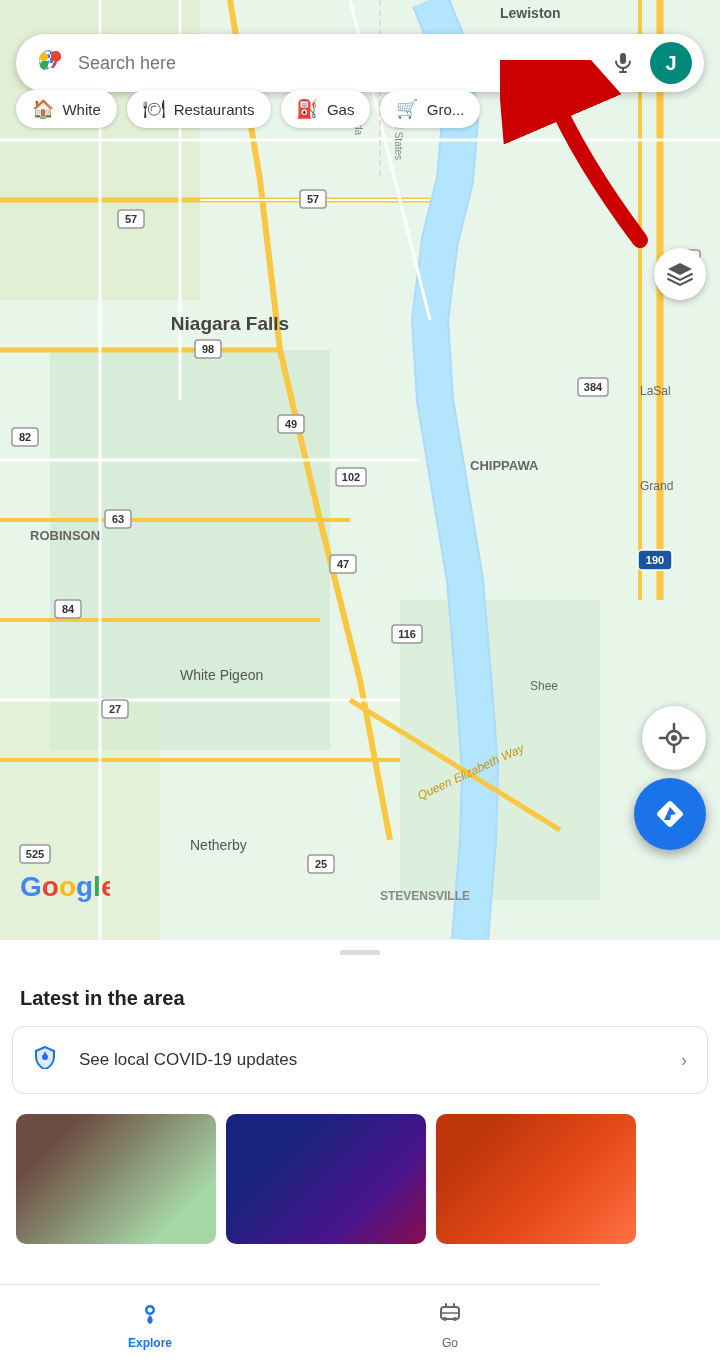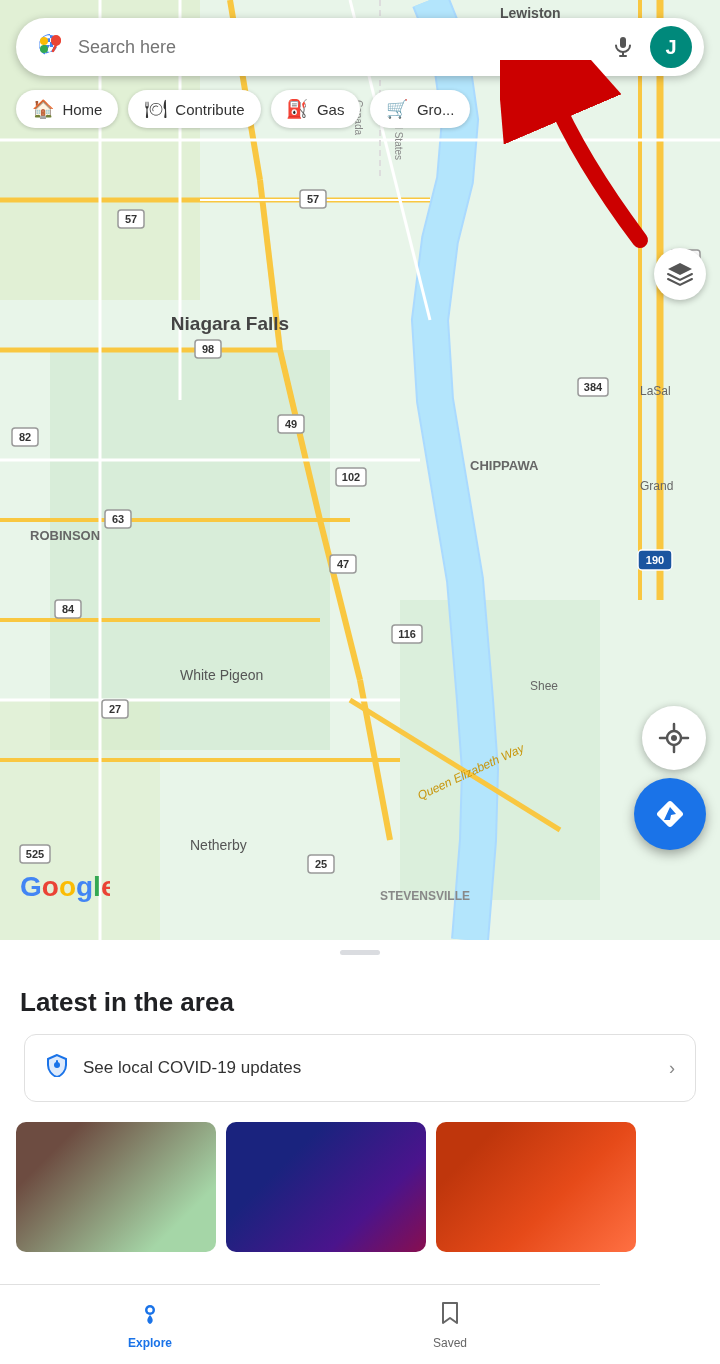--- a/index.html
+++ b/index.html
@@ -18,21 +18,21 @@
     
     .map-bg {
       position: absolute;
       top: 0; left: 0;
       width: 100%; height: 100%;
     }
 
     
     .search-bar {
       position: absolute;
-      top: 18px; left: 16px;
+      top: 34px; left: 16px;
       right: 16px;
       height: 58px;
       background: #fff;
       border-radius: 30px;
       display: flex;
       align-items: center;
       padding: 0 12px 0 16px;
       box-shadow: 0 2px 8px rgba(0,0,0,0.25);
       z-index: 10;
     }
@@ -175,35 +175,35 @@
 
     .sheet-handle {
       width: 40px;
       height: 5px;
       background: #dadce0;
       border-radius: 3px;
       margin: 0 auto 16px;
     }
 
     .latest-title {
-      font-size: 26px;
+      font-size: 20px;
       font-weight: 700;
       color: #202124;
       padding: 0 20px;
       margin-bottom: 16px;
     }
 
     .covid-card {
-      margin: 0 24px 20px;
+      margin: 0 12px 20px;
       border: 1.5px solid #e0e0e0;
       border-radius: 12px;
       padding: 18px 20px;
       display: flex;
       align-items: center;
-      gap: 14px;
+      gap: 22px;
       cursor: pointer;
     }
 
     .covid-shield-icon {
       font-size: 22px;
       color: #1a73e8;
       flex-shrink: 0;
     }
 
     .covid-text {
@@ -430,25 +430,25 @@
         <line x1="9" y1="21" x2="15" y2="21" stroke="#555" stroke-width="2" stroke-linecap="round"></line>
       </svg>
     </div>
 
     <div class="profile-avatar">J</div>
   </div>
 
   <div class="category-pills">
     <div class="pill">
       <span class="pill-icon">🏠</span>
-      <span>Home</span>
+      <span>White</span>
     </div>
     <div class="pill">
       <span class="pill-icon">🍽</span>
-      <span>Contribute</span>
+      <span>Restaurants</span>
     </div>
     <div class="pill">
       <span class="pill-icon">⛽</span>
       <span>Gas</span>
     </div>
     <div class="pill">
       <span class="pill-icon">🛒</span>
       <span>Gro...</span>
     </div>
   </div>
@@ -526,25 +526,30 @@
     <span class="nav-icon">
       <svg width="26" height="26" viewBox="0 0 26 26" fill="none" xmlns="http://www.w3.org/2000/svg">
         <circle cx="13" cy="11" r="5" fill="#1a73e8"></circle>
         <path d="M13 16 C13 16 7 22 13 25 C19 22 13 16 13 16Z" fill="#1a73e8"></path>
         <circle cx="13" cy="11" r="2.5" fill="white"></circle>
       </svg>
     </span>
     <span class="nav-label" style="color:#1a73e8; font-weight:600;">Explore</span>
   </div>
 
-
   <div class="nav-item">
     <span class="nav-icon">
       <svg width="26" height="26" viewBox="0 0 26 26" fill="none" xmlns="http://www.w3.org/2000/svg">
-        <path d="M6 4H20V24L13 19L6 24V4Z" stroke="#666" stroke-width="2" fill="none" stroke-linejoin="round"></path>
+        <rect x="4" y="8" width="18" height="12" rx="3" stroke="#666" stroke-width="2" fill="none"></rect>
+        <circle cx="8" cy="20" r="2" fill="#666"></circle>
+        <circle cx="18" cy="20" r="2" fill="#666"></circle>
+        <line x1="4" y1="14" x2="22" y2="14" stroke="#666" stroke-width="1.5"></line>
+        <line x1="9" y1="8" x2="9" y2="5" stroke="#666" stroke-width="2" stroke-linecap="round"></line>
+        <line x1="17" y1="8" x2="17" y2="5" stroke="#666" stroke-width="2" stroke-linecap="round"></line>
       </svg>
     </span>
-    <span class="nav-label">Saved</span>
-  </div>
+    <span class="nav-label">Go</span>
+  </div>
+
 
 
 
 </div>
 
 </body></html>

